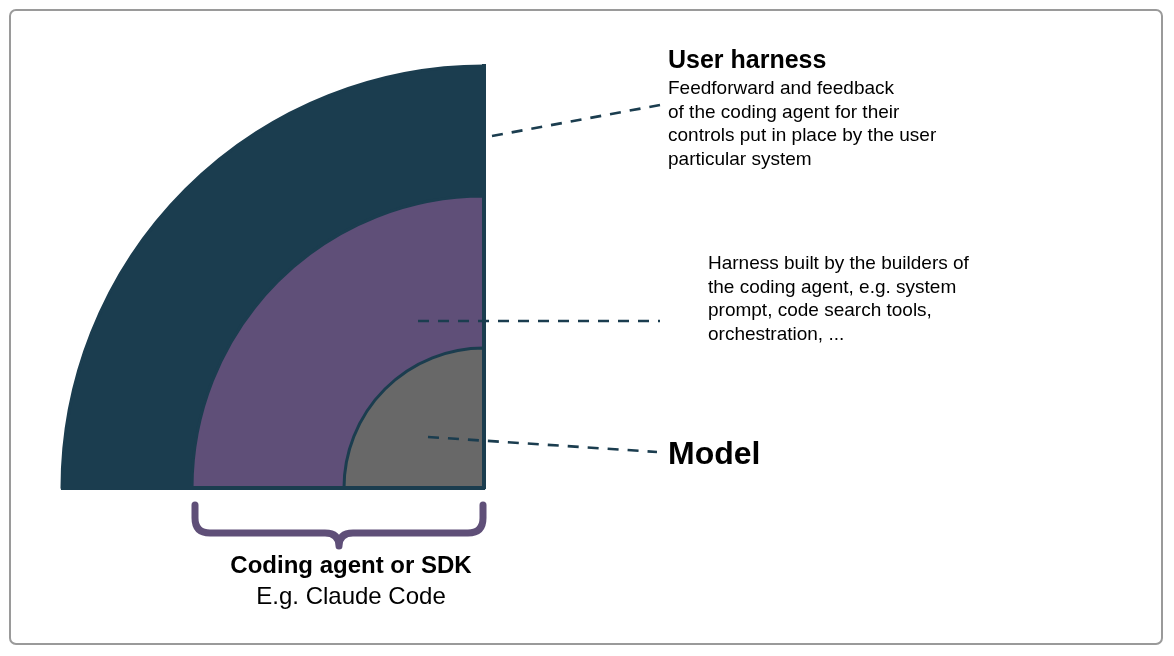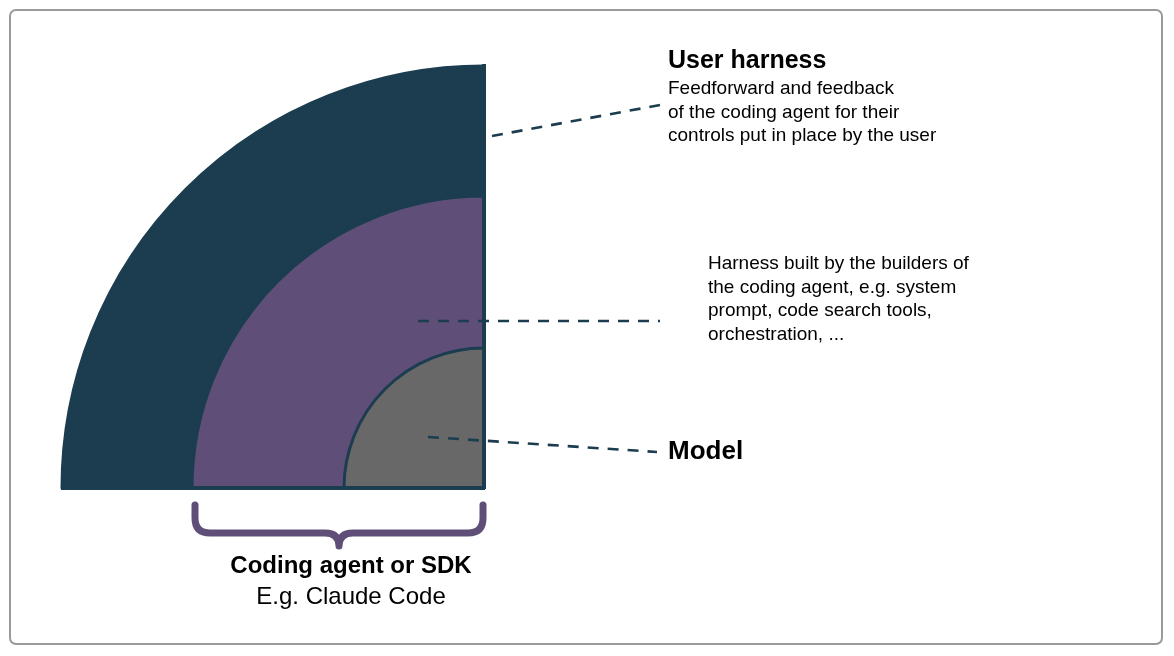--- a/index.html
+++ b/index.html
@@ -48,21 +48,21 @@
     margin: 0 0 1px 0;
   }
   .annot-body {
     font-size: 19px;
     font-weight: normal;
     margin: 0;
   }
   #annot-user-harness { left: 668px; top: 44px; width: 470px; }
   #annot-builder-harness { left: 668px; top: 251px; width: 470px; margin-left: 40px; }
   #annot-model { left: 668px; top: 434px; }
-  #annot-model .annot-title { font-size: 26px; }
+  #annot-model .annot-title { font-size: 32px; }
 
   .brace-caption {
     position: absolute;
     left: 151px;
     top: 549px;
     width: 400px;
     text-align: center;
     color: #000000;
   }
   .caption-bold {
@@ -118,20 +118,21 @@
              L 468 533
              Q 483 533 483 518
              L 483 505" fill="none" stroke="#5f4f78" stroke-width="7" stroke-linecap="round" stroke-linejoin="round"></path>
   </svg>
 
   <div class="annot" id="annot-user-harness">
     <div class="annot-title">User harness</div>
     <div class="annot-body">Feedforward and feedback</div>
     <div class="annot-body">of the coding agent for their</div>
     <div class="annot-body">controls put in place by the user</div>
+    <div class="annot-body">particular system</div>
   </div>
 
   <div class="annot" id="annot-builder-harness">
     <div class="annot-body">Harness built by the builders of</div>
     <div class="annot-body">the coding agent, e.g. system</div>
     <div class="annot-body">prompt, code search tools,</div>
     <div class="annot-body">orchestration, ...</div>
   </div>
 
   <div class="annot" id="annot-model">

